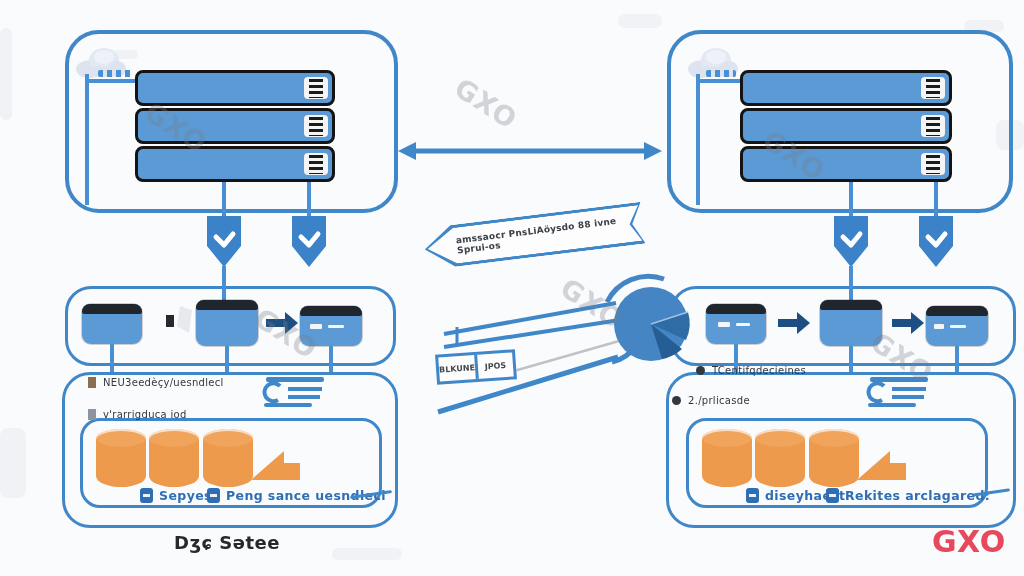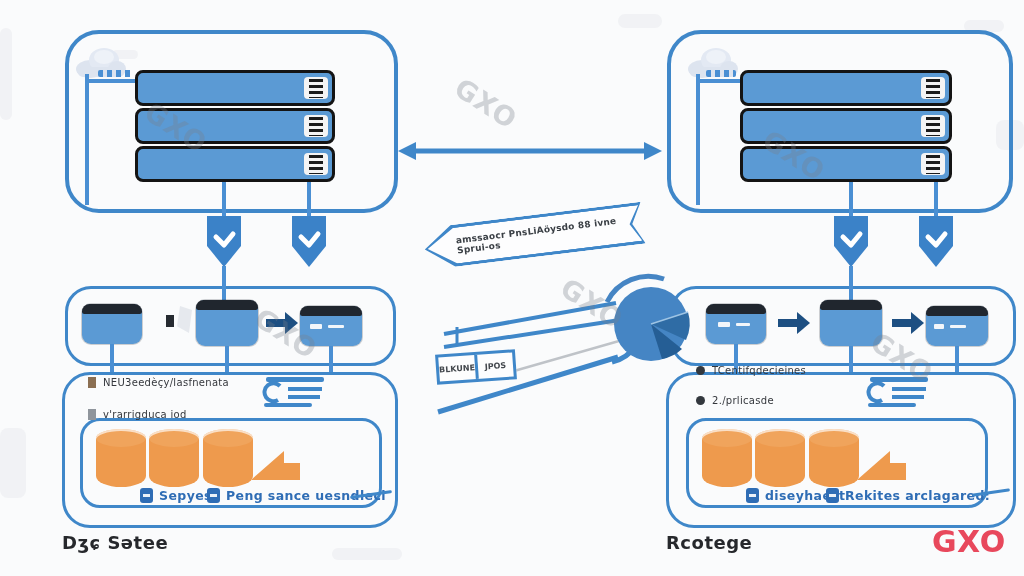--- a/index.html
+++ b/index.html
@@ -47,21 +47,21 @@
   
   .note{position:absolute;display:flex;align-items:center;gap:7px;z-index:3;
         font-size:10px;color:#34373c;font-weight:500;letter-spacing:.3px;}
   .bsq{width:8px;height:11px;flex:0 0 auto;}
   .bdot{width:9px;height:9px;border-radius:50%;background:#33383e;flex:0 0 auto;}
   .dblabel{position:absolute;display:flex;align-items:center;gap:6px;z-index:3;
         font-size:12.5px;color:#2f6db5;font-weight:700;letter-spacing:.4px;}
   .lic{width:13px;height:15px;background:#2f6db5;border-radius:3px;position:relative;flex:0 0 auto;}
   .lic::after{content:"";position:absolute;left:3px;top:6px;width:7px;height:3px;background:#fff;opacity:.9;}
   .tl{position:absolute;height:3px;background:#3f87c9;border-radius:2px;transform:rotate(-8deg);z-index:3;}
-  .caption{position:absolute;font-size:18px;font-weight:600;
+  .caption{position:absolute;text-align:center;font-size:18px;font-weight:600;
         color:#26282c;letter-spacing:.5px;z-index:3;}
   
   .banner{position:absolute;left:424px;top:215px;width:220px;height:42px;
         transform:rotate(-7deg);z-index:4;}
   .banner .bo{position:absolute;inset:0;background:#3f87c9;
         clip-path:polygon(0 50%,13% 0,100% 0,95% 50%,100% 100%,13% 100%);}
   .banner .bi{position:absolute;inset:3px;background:#fdfdfe;
         clip-path:polygon(0 50%,13% 0,100% 0,95% 50%,100% 100%,13% 100%);}
   .banner .bt{position:absolute;inset:0;display:flex;align-items:center;
         padding-left:32px;font-size:9px;font-weight:700;color:#3a3f45;letter-spacing:.2px;}
@@ -149,21 +149,21 @@
     <span class="wd" style="left:10px;top:18px;width:12px;height:5px"></span>
     <span class="wd" style="left:28px;top:19px;width:16px;height:3px"></span>
   </div>
   <div class="vl" style="left:110px;top:344px;height:28px"></div>
   <div class="vl" style="left:225px;top:346px;height:26px"></div>
   <div class="vl" style="left:329px;top:346px;height:26px"></div>
 
   <div class="mbox" style="left:62px;top:372px;width:330px;height:150px;border-radius:28px"></div>
   <div class="note" style="left:88px;top:377px">
     <span class="bsq" style="background:#8b6f52"></span>
-    <span>NEU3eedèçy/lasfnenata</span>
+    <span>NEU3eedèçy/uesndlecl</span>
   </div>
   <div class="note" style="left:88px;top:409px">
     <span class="bsq" style="background:#8f959c"></span>
     <span>v'rarrigduca iod</span>
   </div>
   <svg class="abs" style="left:262px;top:377px;z-index:3" width="66" height="30" viewBox="0 0 66 30">
     <rect x="4" y="0" width="58" height="5" rx="2" fill="#3f87c9"></rect>
     <path d="M16 23 a9 9 0 1 1 2 -14" stroke="#3f87c9" stroke-width="4" fill="none"></path>
     <rect x="26" y="10" width="34" height="4" fill="#3f87c9"></rect>
     <rect x="26" y="18" width="32" height="4" fill="#3f87c9"></rect>
@@ -260,21 +260,21 @@
   </div>
   <div class="vl" style="left:734px;top:344px;height:28px"></div>
   <div class="vl" style="left:849px;top:346px;height:26px"></div>
   <div class="vl" style="left:955px;top:346px;height:26px"></div>
 
   <div class="mbox" style="left:666px;top:372px;width:344px;height:150px;border-radius:28px"></div>
   <div class="note" style="left:696px;top:365px">
     <span class="bdot"></span>
     <span>TCentifqdecieines</span>
   </div>
-  <div class="note" style="left:696px;top:395px">
+  <div class="note" style="left:672px;top:395px">
     <span class="bdot"></span>
     <span>2./prlicasde</span>
   </div>
   <svg class="abs" style="left:866px;top:377px;z-index:3" width="66" height="30" viewBox="0 0 66 30">
     <rect x="4" y="0" width="58" height="5" rx="2" fill="#3f87c9"></rect>
     <path d="M16 23 a9 9 0 1 1 2 -14" stroke="#3f87c9" stroke-width="4" fill="none"></path>
     <rect x="26" y="10" width="34" height="4" fill="#3f87c9"></rect>
     <rect x="26" y="18" width="32" height="4" fill="#3f87c9"></rect>
     <rect x="2" y="26" width="48" height="4" rx="2" fill="#3f87c9"></rect>
   </svg>
@@ -296,21 +296,20 @@
   </svg>
   <div class="dblabel" style="left:746px;top:488px">
     <span class="lic"></span>
     <span>diseyhaect</span>
   </div>
   <div class="dblabel" style="left:826px;top:488px">
     <span class="lic"></span>
     <span>Rekites arclagared:</span>
   </div>
   <div class="tl" style="left:972px;top:491px;width:38px"></div>
-  <div class="caption" style="left:666px;top:532px;width:344px">Rcotege</div>
 
   <svg class="overlay" width="1024" height="576" viewBox="0 0 1024 576">
     <g>
       <line x1="410" y1="151" x2="650" y2="151" stroke="#3f87c9" stroke-width="5"></line>
       <polygon points="398,151 416,142 416,160" fill="#3f87c9"></polygon>
       <polygon points="662,151 644,142 644,160" fill="#3f87c9"></polygon>
     </g>
     <g stroke="#3f87c9">
       <line x1="444" y1="334" x2="616" y2="303" stroke-width="4"></line>
       <line x1="457" y1="327" x2="457" y2="346" stroke-width="3"></line>

